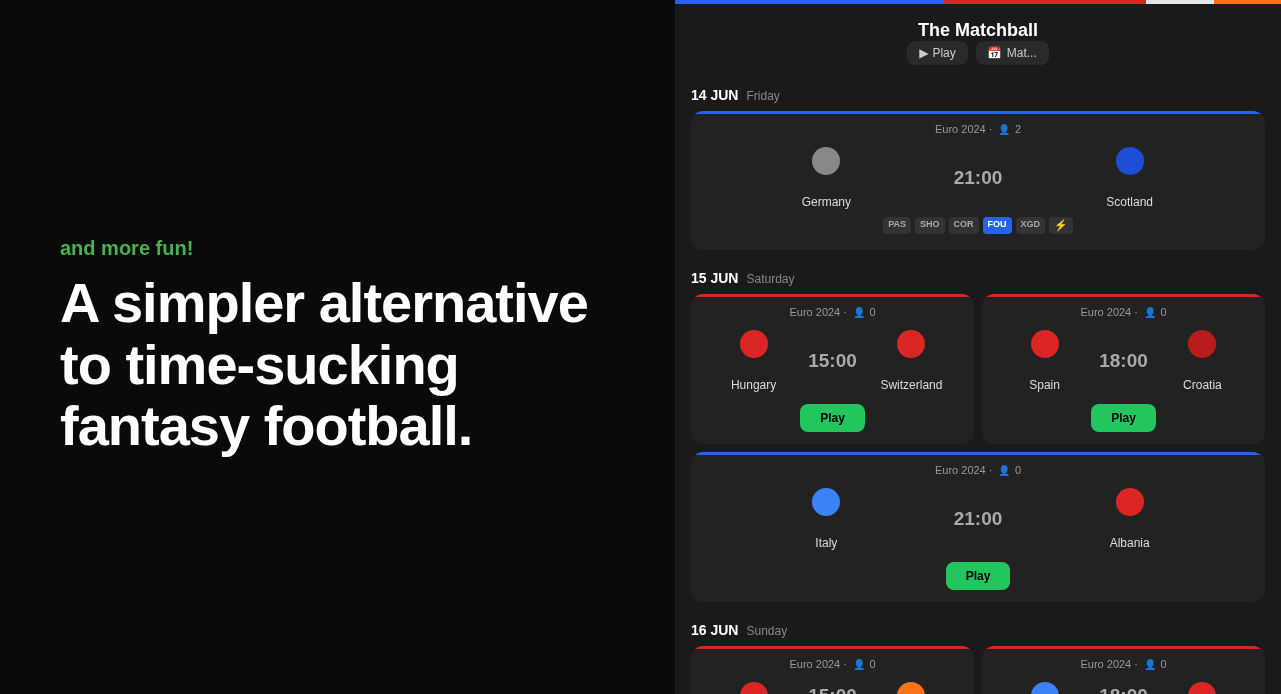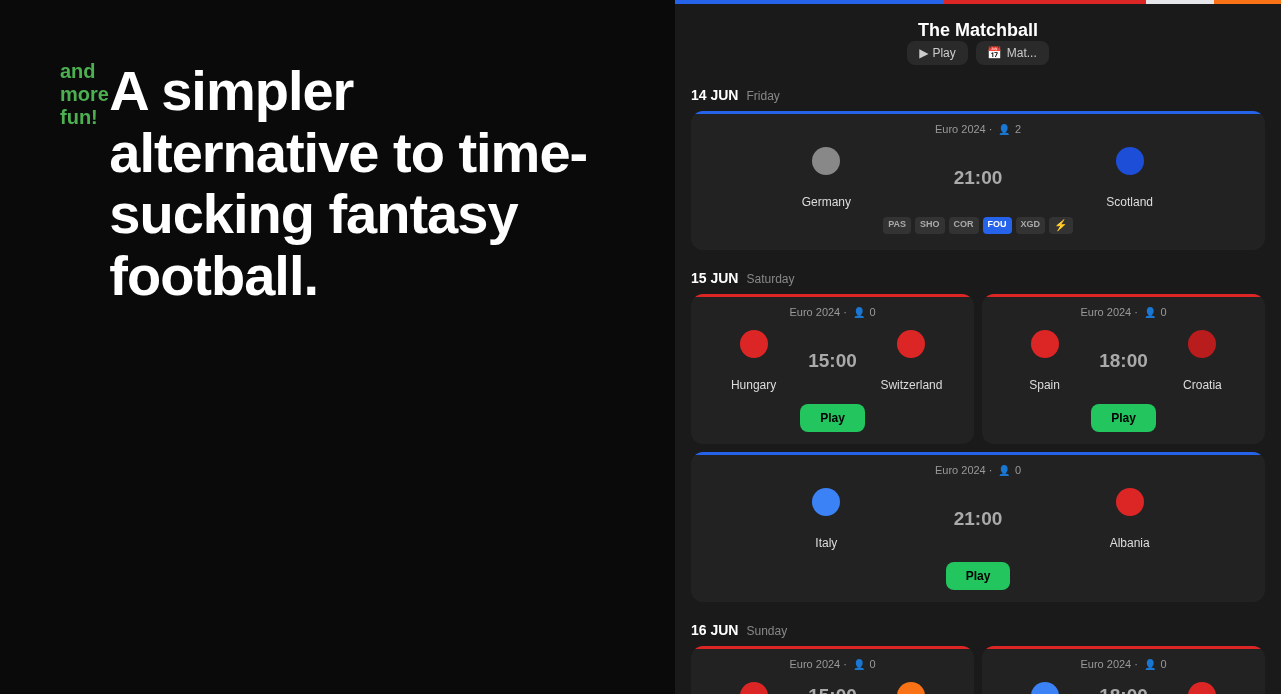--- a/index.html
+++ b/index.html
@@ -11,21 +11,21 @@
       display: flex;
       overflow: hidden;
     }
 
     
     .left-panel {
       width: 675px;
       height: 694px;
       background: #0a0a0a;
       display: flex;
-      flex-direction: row;
+      flex-direction: column;
       justify-content: center;
       padding: 60px 60px;
     }
 
     .tagline {
       color: #4caf50;
       font-size: 20px;
       font-weight: 600;
       margin-bottom: 12px;
     }

